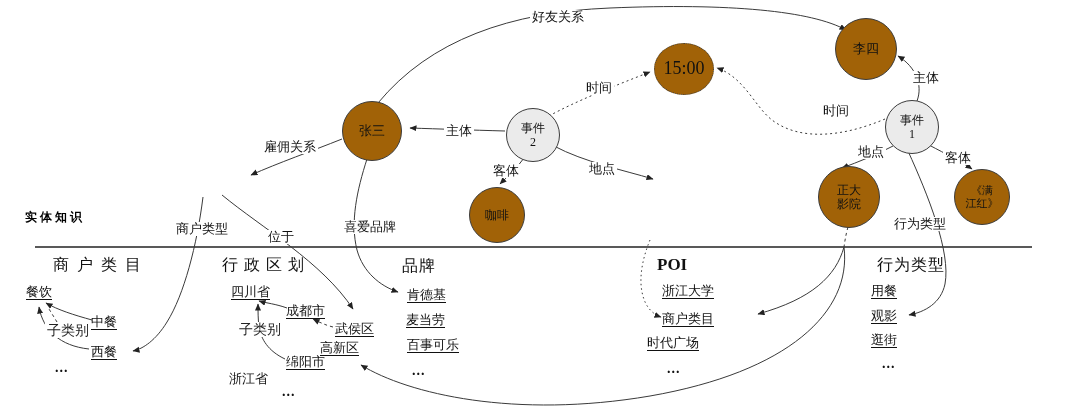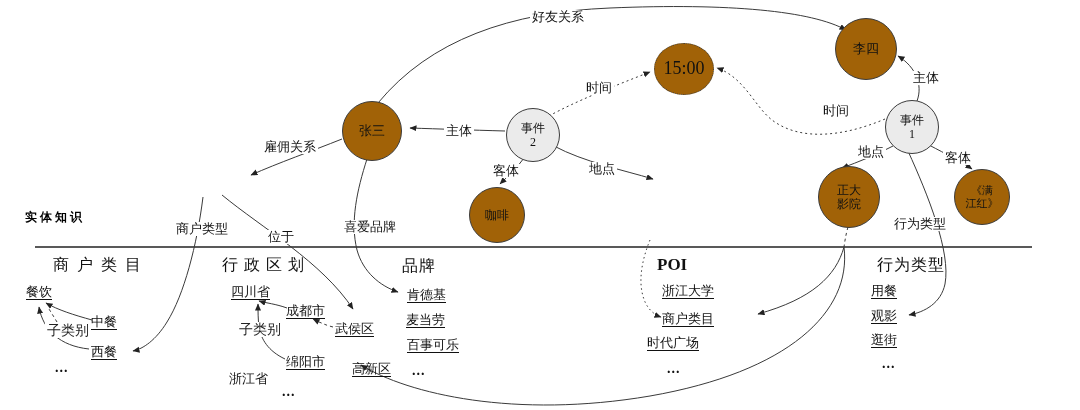--- a/index.html
+++ b/index.html
@@ -114,21 +114,21 @@
   <span class="col-header sp" style="left:53px;top:255px;">商户类目</span>
   <span class="item" style="left:26px;top:283px;">餐饮</span>
   <span class="item" style="left:91px;top:313px;">中餐</span>
   <span class="item" style="left:91px;top:343px;">西餐</span>
   <span class="dots" style="left:55px;top:360px;">...</span>
 
   <span class="col-header sp" style="left:222px;top:255px;letter-spacing:6px;">行政区划</span>
   <span class="item" style="left:231px;top:283px;">四川省</span>
   <span class="item" style="left:286px;top:302px;">成都市</span>
   <span class="item" style="left:335px;top:320px;">武侯区</span>
-  <span class="item" style="left:352px;top:339px;margin-top:21px;">高新区</span>
+  <span class="item" style="left:320px;top:339px;">高新区</span>
   <span class="item" style="left:286px;top:353px;text-align:right;">绵阳市</span>
   <span class="item nou" style="left:229px;top:370px;">浙江省</span>
   <span class="dots" style="left:282px;top:384px;">...</span>
 
   <span class="col-header" style="left:402px;top:256px;">品牌</span>
   <span class="item" style="left:407px;top:286px;">肯德基</span>
   <span class="item" style="left:406px;top:311px;">麦当劳</span>
   <span class="item" style="left:407px;top:336px;">百事可乐</span>
   <span class="dots" style="left:412px;top:363px;">...</span>
 

